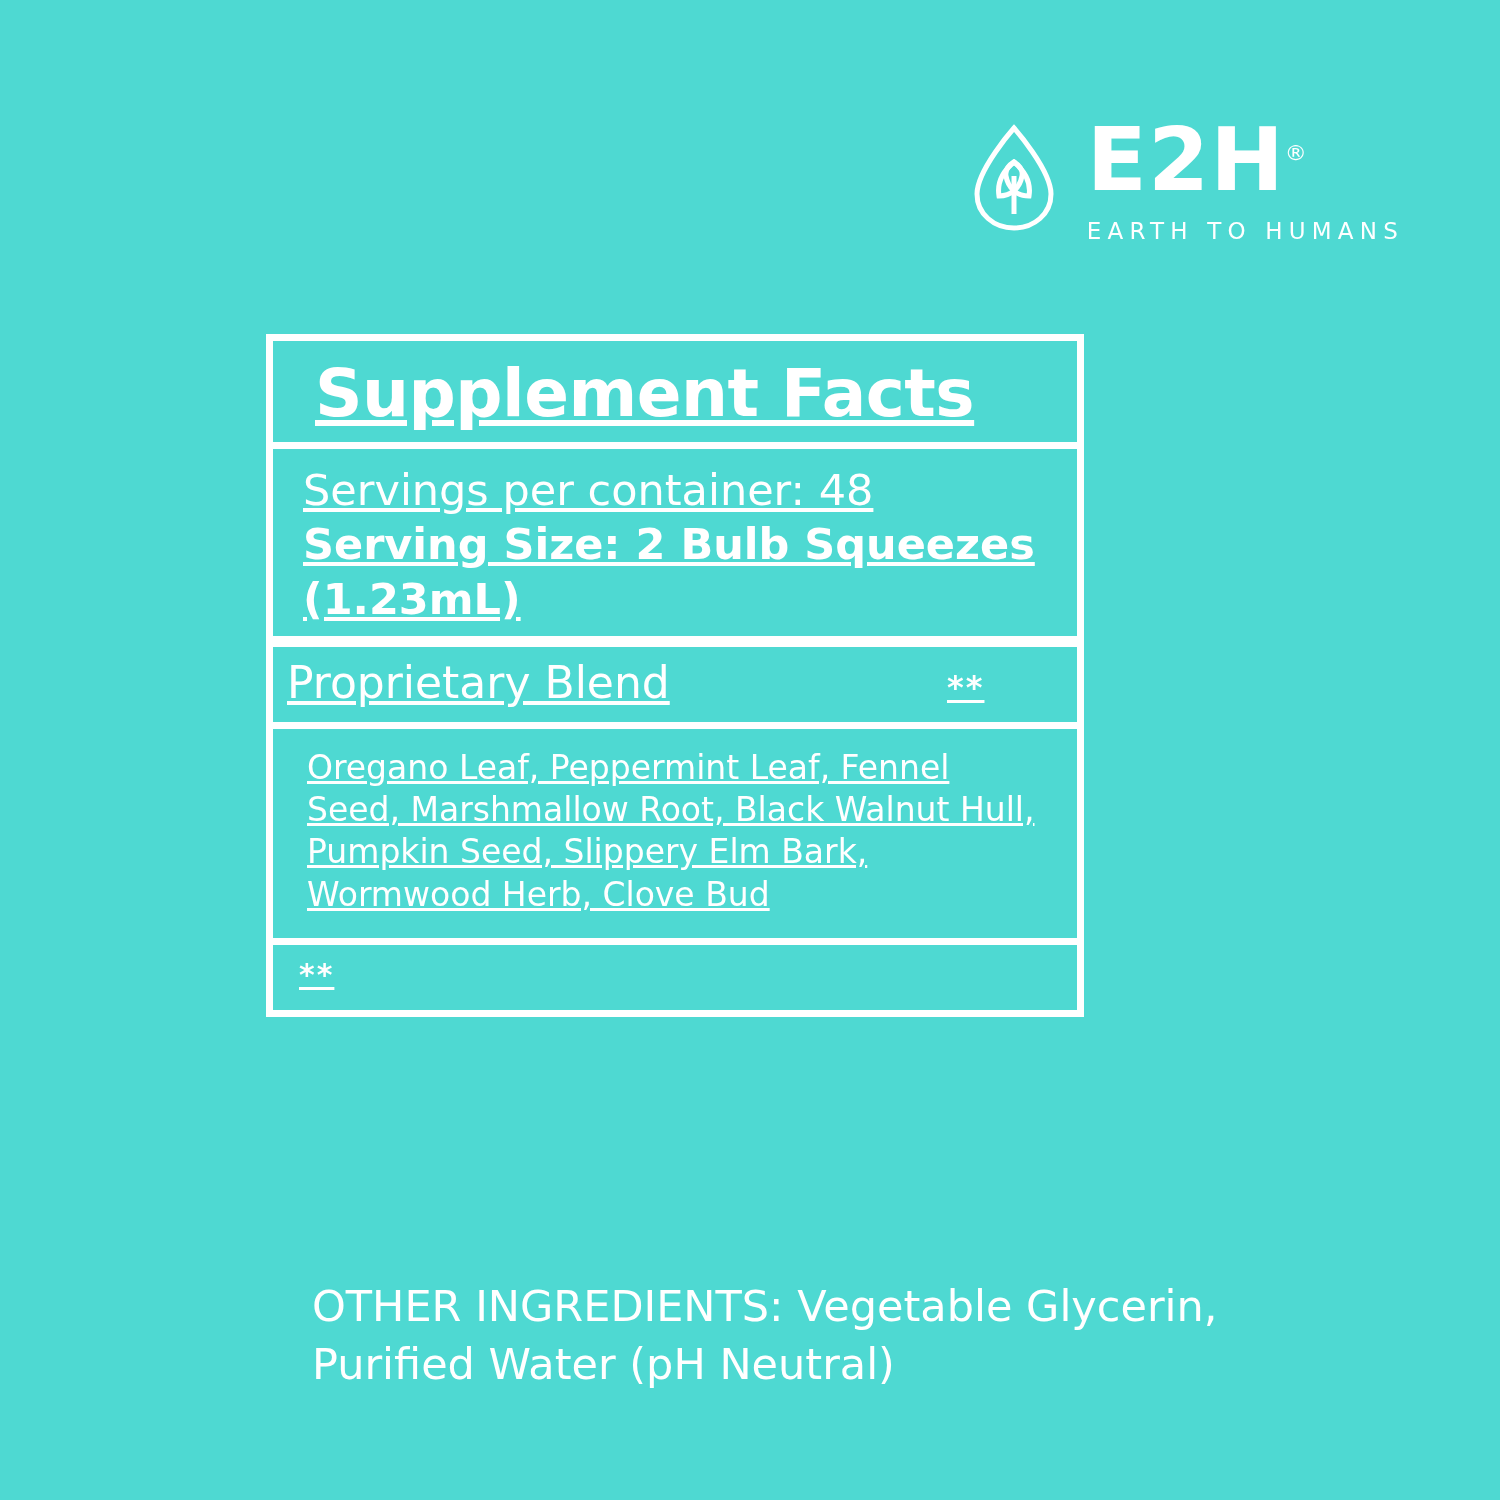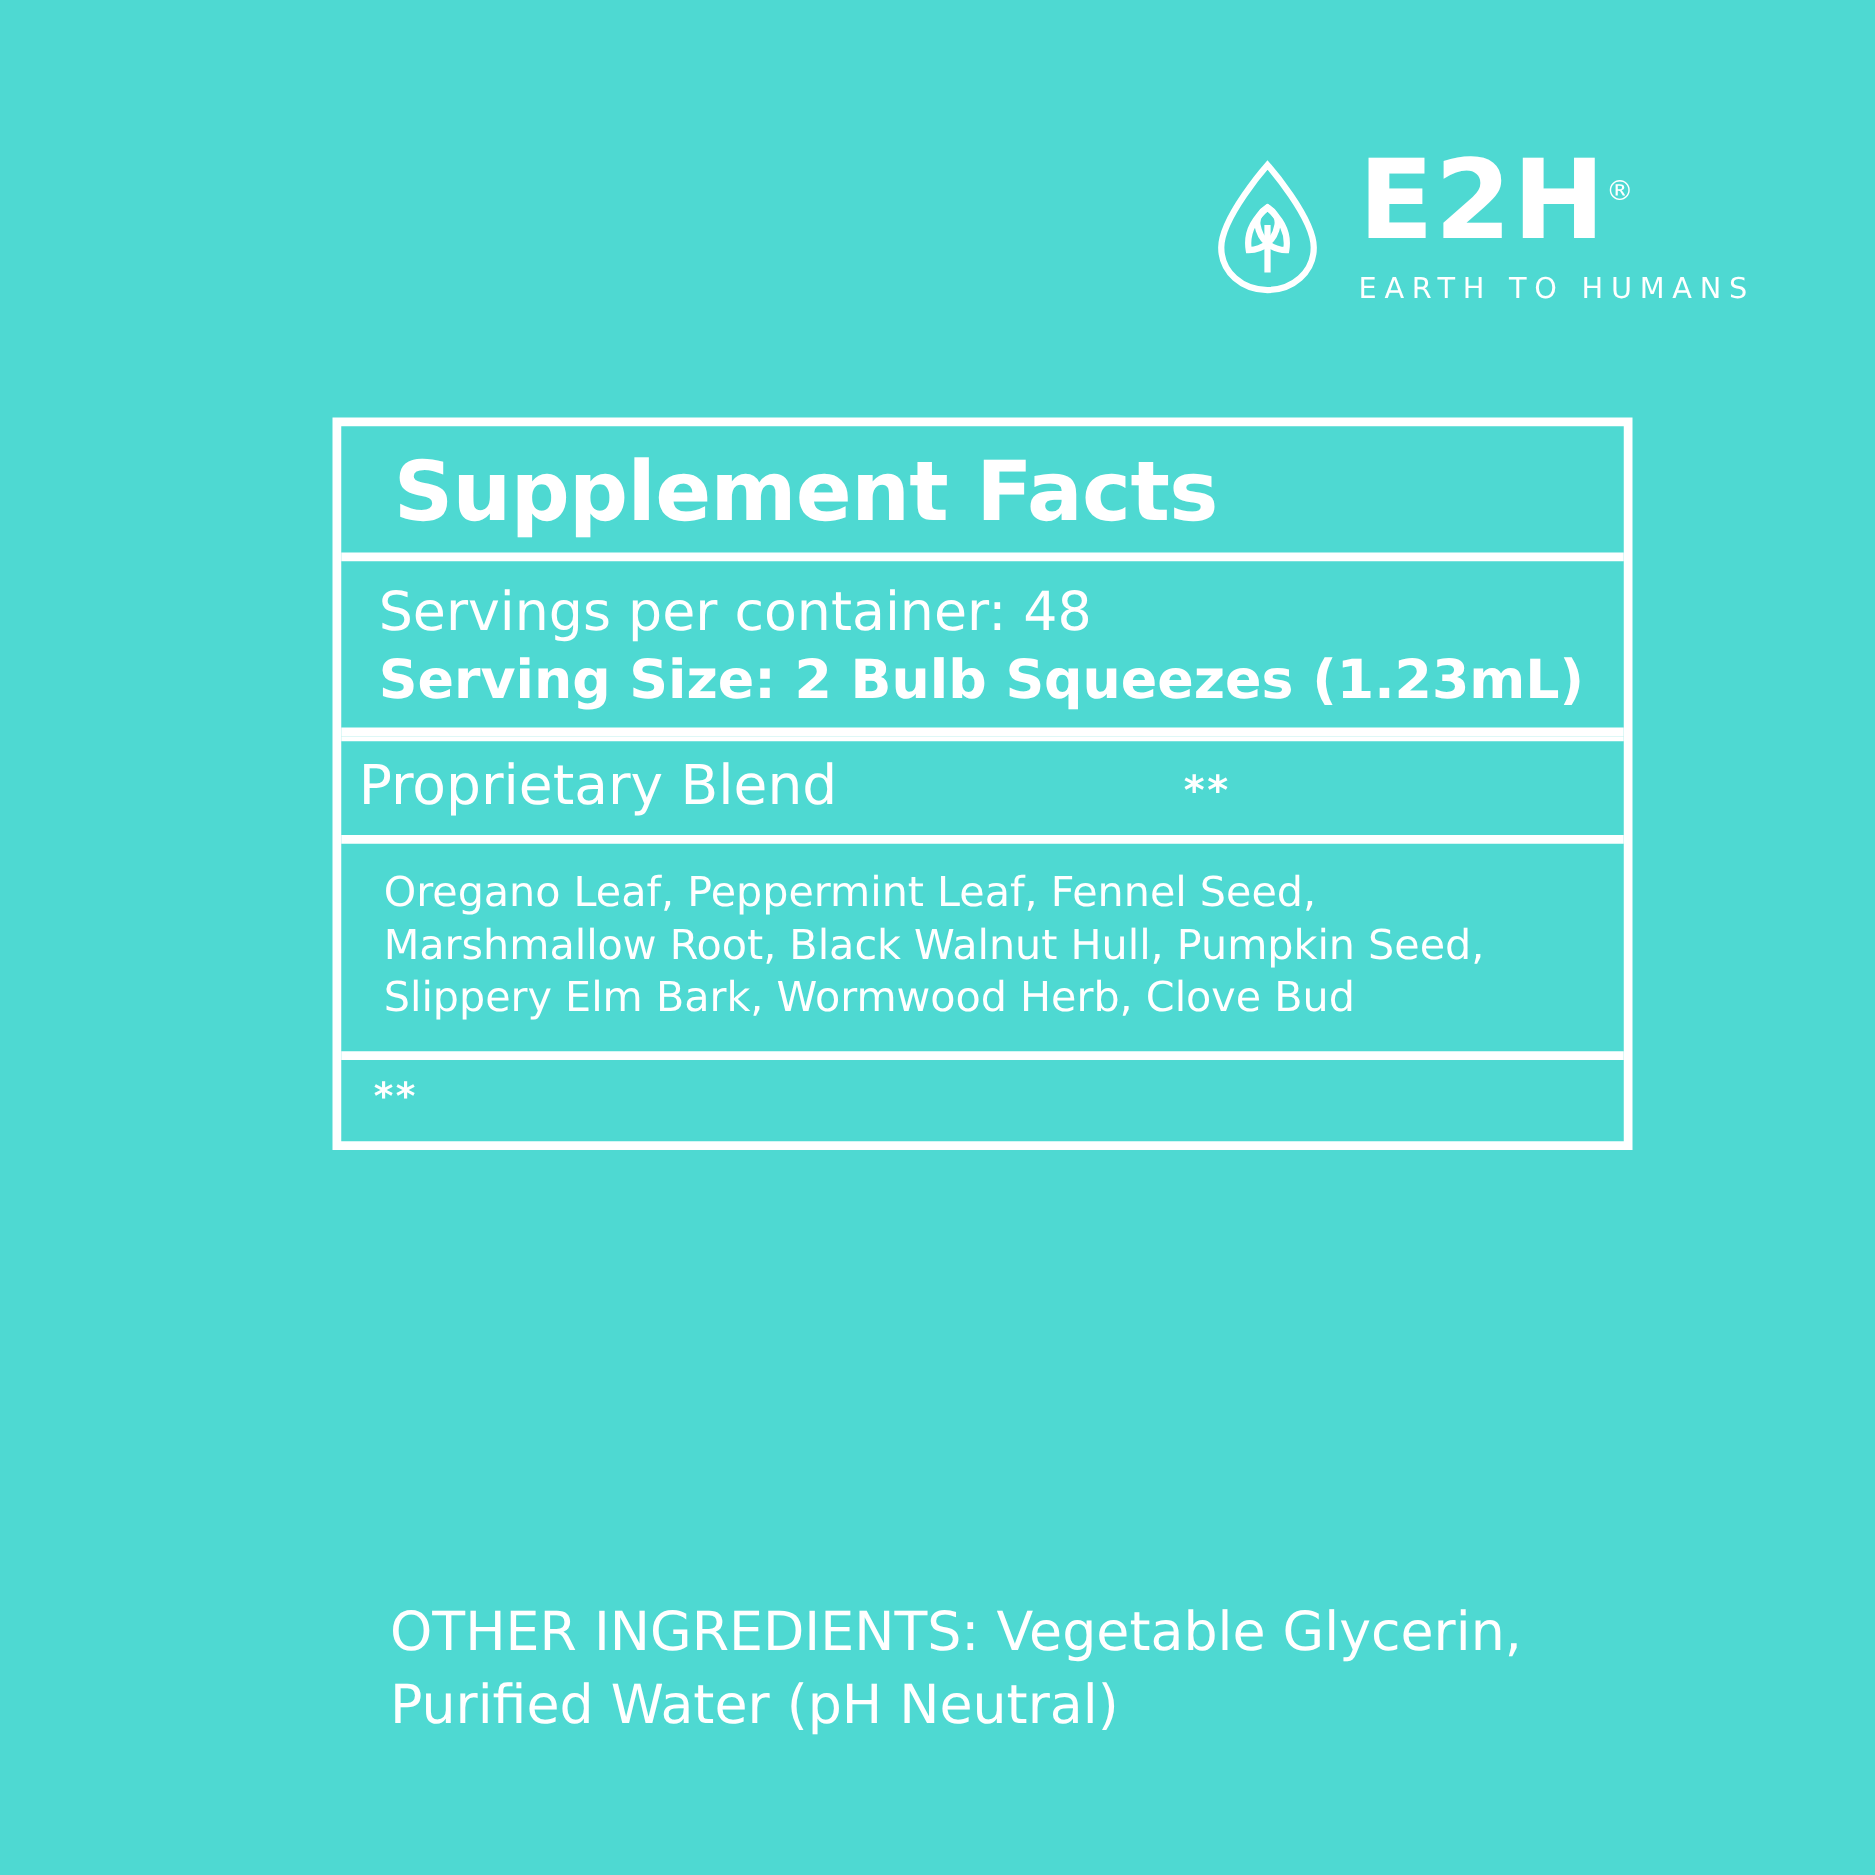--- a/index.html
+++ b/index.html
@@ -15,21 +15,21 @@
     overflow: hidden;
     position: relative;
   }
 
   
   .brand {
     position: absolute;
     top: 118px;
     right: 96px;
     display: flex;
-    align-items: center;
+    align-items: flex-start;
     gap: 14px;
   }
   .brand-mark {
     width: 118px;
     height: 118px;
     flex: none;
   }
   .brand-text {
     display: flex;
     flex-direction: column;
@@ -55,23 +55,24 @@
     margin-top: 16px;
     font-weight: normal;
     white-space: nowrap;
   }
 
   
   .facts {
     position: absolute;
     left: 266px;
     top: 334px;
-    width: 1040px;
+    width: 818px;
     box-sizing: border-box;
     border: 7px solid #ffffff;
+    text-decoration: underline;
   }
   .rule {
     height: 7px;
     background: #ffffff;
     width: 100%;
   }
   .rule-thin {
     height: 4px;
     background: #ffffff;
     width: 100%;

